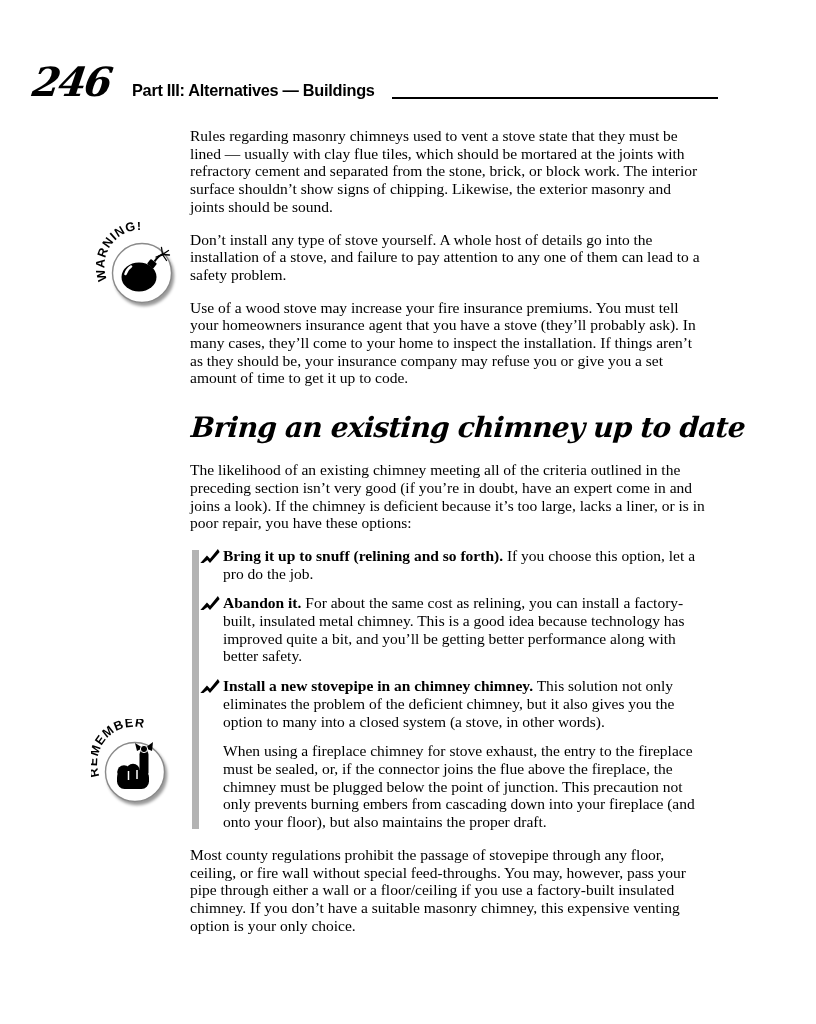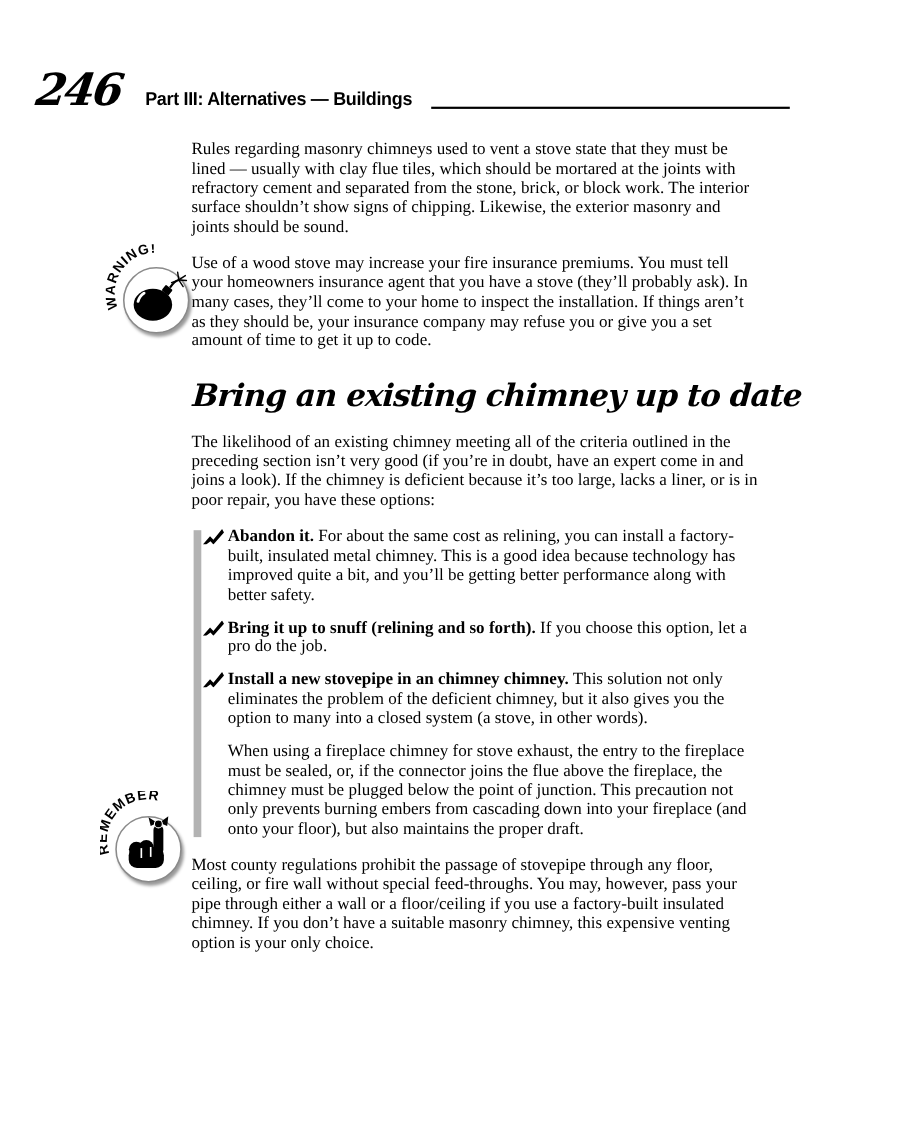--- a/index.html
+++ b/index.html
@@ -34,21 +34,21 @@
     transform:scaleX(0.96); transform-origin:left bottom;
     padding-right:8px;
   }
   .header-rule {
     flex:1; height:2px; background:#000;
     align-self:flex-end; margin-bottom:5px;
   }
 
   
   .content {
-    position:absolute; left:174px; top:127px; width:517px;
+    position:absolute; left:190px; top:127px; width:517px;
     font-size:15.5px; line-height:17.7px;
   }
   .content p { margin:0 0 15px; }
   .lead { font-weight:bold; }
 
   .section-heading {
     font-family:"DejaVu Serif", serif;
     font-weight:bold; font-style:italic;
     font-size:28px; line-height:32px;
     letter-spacing:-0.8px;
@@ -146,42 +146,43 @@
       <text class="arc-label">
         <textPath href="#remArc" startOffset="1">REMEMBER</textPath>
       </text>
     </svg>
   </div>
 
   <div class="content">
 
     <p>Rules regarding masonry chimneys used to vent a stove state that they must be lined — usually with clay flue tiles, which should be mortared at the joints with refractory cement and separated from the stone, brick, or block work. The interior surface shouldn’t show signs of chipping. Likewise, the exterior masonry and joints should be sound.</p>
 
+    <p>Don’t install any type of stove yourself. A whole host of details go into the installation of a stove, and failure to pay attention to any one of them can lead to a safety problem.</p>
 
     <p>Use of a wood stove may increase your fire insurance premiums. You must tell your homeowners insurance agent that you have a stove (they’ll probably ask). In many cases, they’ll come to your home to inspect the installation. If things aren’t as they should be, your insurance company may refuse you or give you a set amount of time to get it up to code.</p>
 
     <div class="section-heading">Bring an existing chimney up to date</div>
 
     <p>The likelihood of an existing chimney meeting all of the criteria outlined in the preceding section isn’t very good (if you’re in doubt, have an expert come in and joins a look). If the chimney is deficient because it’s too large, lacks a liner, or is in poor repair, you have these options:</p>
 
     <div class="bullets">
       <div class="graybar"></div>
 
       <div class="bullet">
         <svg class="check-icon" viewBox="0 0 22 16">
           <path d="M0 16 L7.5 7.5 L11 11 L20 0 L22 3.5 L11 16 L8 12.5 L3.5 16 Z" fill="#000"></path>
         </svg>
-        <span class="lead">Abandon it.</span><span> For about the same cost as relining, you can install a factory-built, insulated metal chimney. This is a good idea because technology has improved quite a bit, and you’ll be getting better performance along with better safety.</span>
+        <span class="lead">Bring it up to snuff (relining and so forth).</span><span> If you choose this option, let a pro do the job.</span>
       </div>
 
       <div class="bullet">
         <svg class="check-icon" viewBox="0 0 22 16">
           <path d="M0 16 L7.5 7.5 L11 11 L20 0 L22 3.5 L11 16 L8 12.5 L3.5 16 Z" fill="#000"></path>
         </svg>
-        <span class="lead">Bring it up to snuff (relining and so forth).</span><span> If you choose this option, let a pro do the job.</span>
+        <span class="lead">Abandon it.</span><span> For about the same cost as relining, you can install a factory-built, insulated metal chimney. This is a good idea because technology has improved quite a bit, and you’ll be getting better performance along with better safety.</span>
       </div>
 
       <div class="bullet">
         <svg class="check-icon" viewBox="0 0 22 16">
           <path d="M0 16 L7.5 7.5 L11 11 L20 0 L22 3.5 L11 16 L8 12.5 L3.5 16 Z" fill="#000"></path>
         </svg>
         <span class="lead">Install a new stovepipe in an chimney chimney.</span><span> This solution not only eliminates the problem of the deficient chimney, but it also gives you the option to many into a closed system (a stove, in other words).</span>
       </div>
 
       <p class="bullet-note">When using a fireplace chimney for stove exhaust, the entry to the fireplace must be sealed, or, if the connector joins the flue above the fireplace, the chimney must be plugged below the point of junction. This precaution not only prevents burning embers from cascading down into your fireplace (and onto your floor), but also maintains the proper draft.</p>

